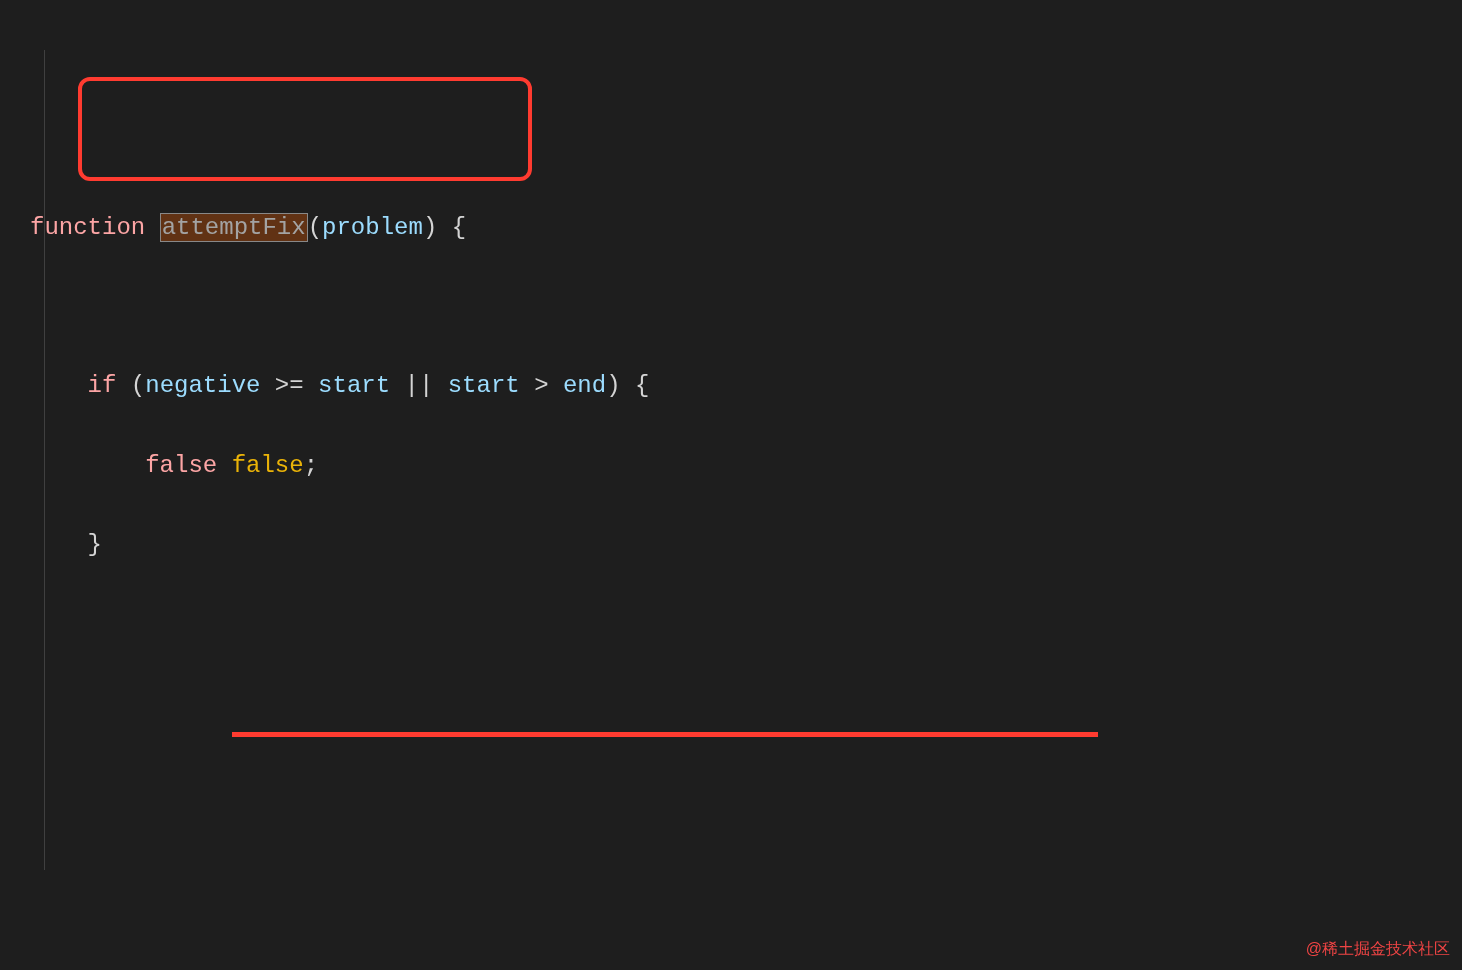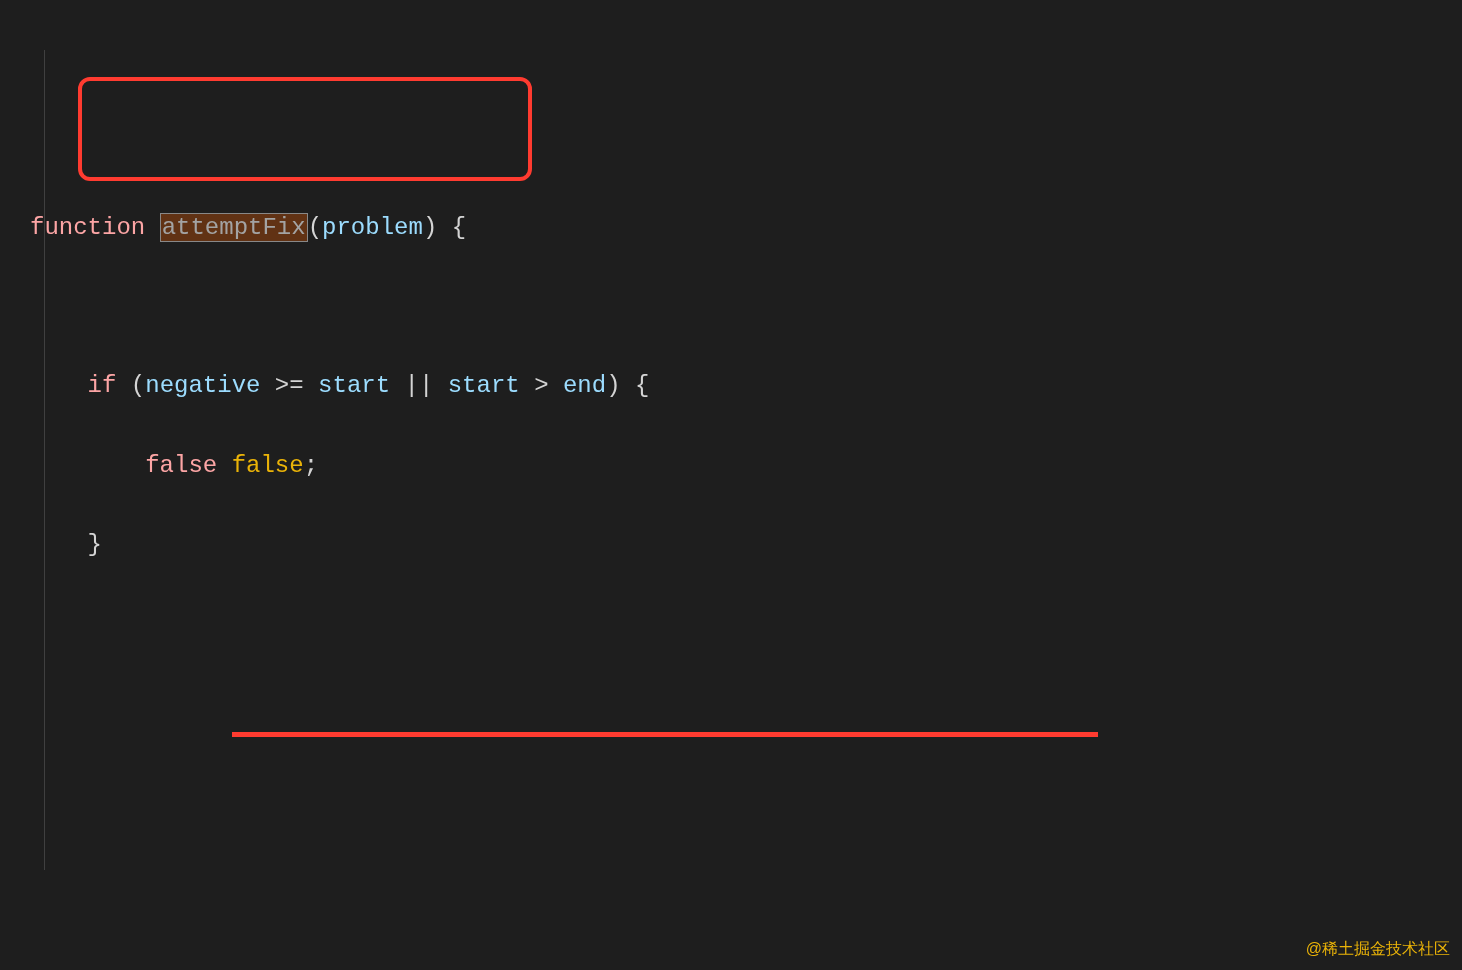--- a/index.html
+++ b/index.html
@@ -49,21 +49,21 @@
     position: absolute;
     width: 1px;
     background: #404040;
     pointer-events: none;
   }
   .watermark {
     position: absolute;
     right: 12px;
     bottom: 8px;
     font-size: 16px;
-    color: #eab308;
+    color: #ef4444;
     font-family: sans-serif;
   }
 </style>
 </head>
 <body>
 
 
 
 <div>
 <span class="code-line"><span class="keyword">function</span> <span class="fn-name highlight-fn">attemptFix</span><span class="punct">(</span><span class="param">problem</span><span class="punct">) {</span></span>

